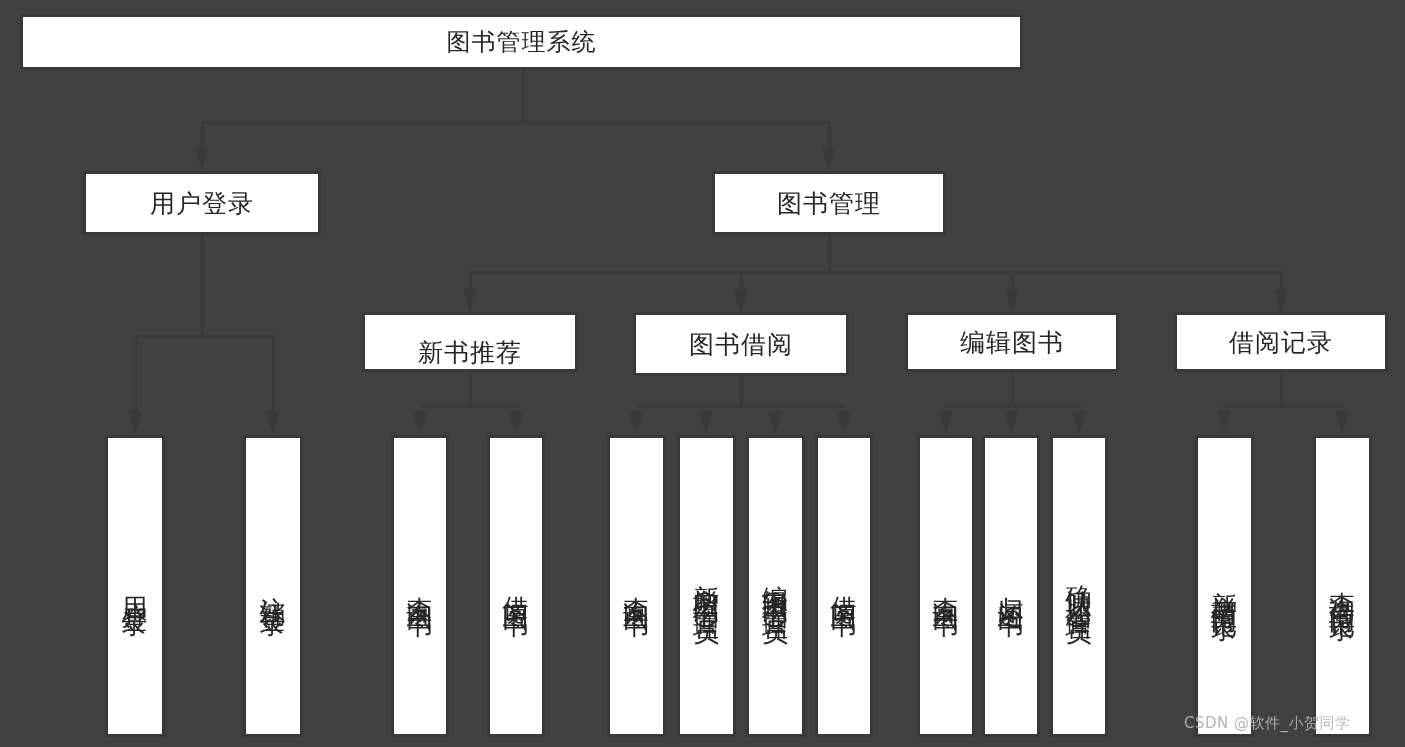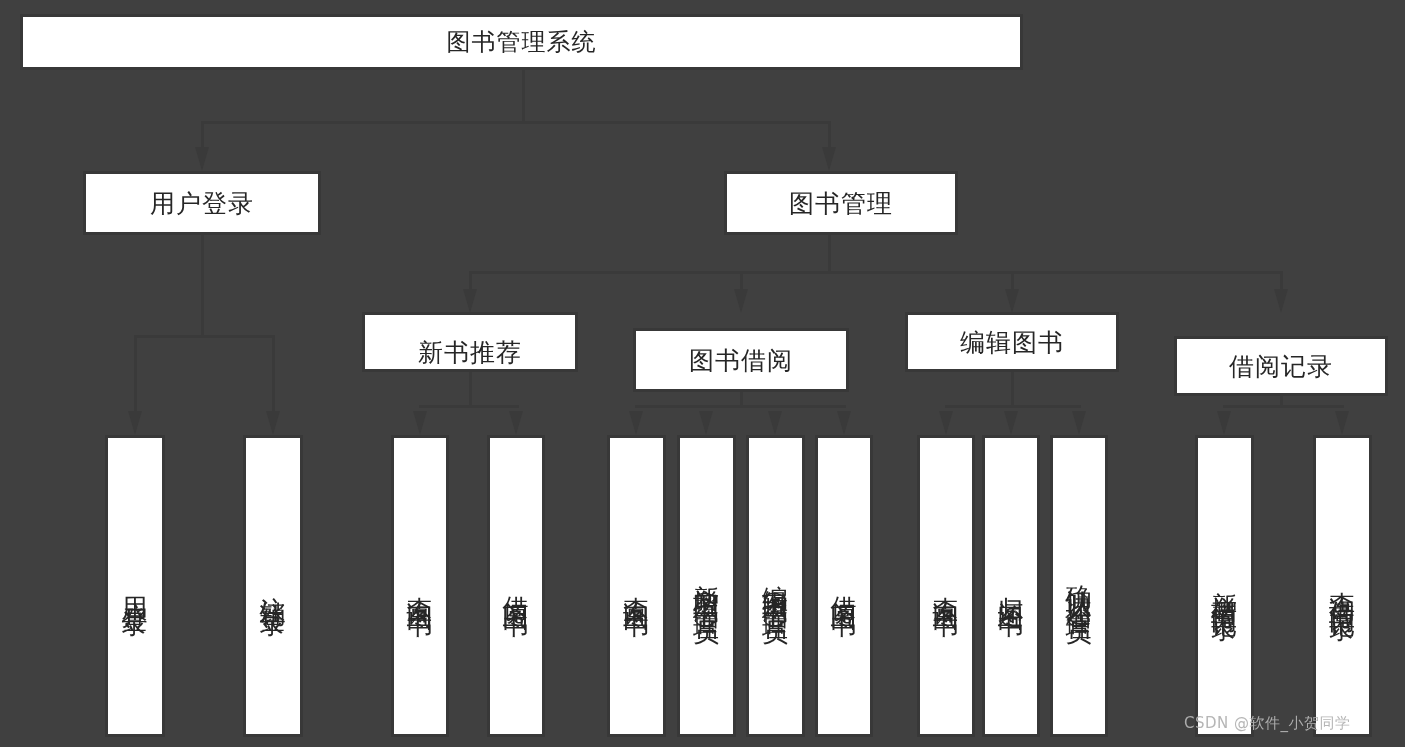--- a/index.html
+++ b/index.html
@@ -115,34 +115,34 @@
   <div class="arr" style="left:1217px;top:411px;"></div>
   <div class="arr" style="left:1335px;top:411px;"></div>
 
   <div class="box root-box" style="left:20px;top:14px;width:1003px;height:56px;">
     <span class="lbl">图书管理系统</span>
   </div>
 
   <div class="box h2-box" style="left:83px;top:171px;width:238px;height:64px;">
     <span class="lbl">用户登录</span>
   </div>
-  <div class="box h2-box" style="left:712px;top:171px;width:234px;height:64px;margin-left:12px;">
+  <div class="box h2-box" style="left:712px;top:171px;width:234px;height:64px;">
     <span class="lbl">图书管理</span>
   </div>
 
   <div class="box h3-box" style="left:362px;top:312px;width:216px;height:60px;align-items:flex-end;">
     <span class="lbl">新书推荐</span>
   </div>
-  <div class="box h3-box" style="left:633px;top:328px;width:216px;height:64px;">
+  <div class="box h3-box" style="left:633px;top:312px;width:216px;height:64px;">
     <span class="lbl">图书借阅</span>
   </div>
   <div class="box h3-box" style="left:905px;top:312px;width:214px;height:60px;">
     <span class="lbl">编辑图书</span>
   </div>
-  <div class="box h3-box" style="left:1174px;top:312px;width:214px;height:60px;margin-top:24px;">
+  <div class="box h3-box" style="left:1174px;top:312px;width:214px;height:60px;">
     <span class="lbl">借阅记录</span>
   </div>
 
   <div class="box vbox" style="left:105px;top:435px;width:60px;height:302px;">
     <span class="lbl">用户登录</span>
   </div>
   <div class="box vbox" style="left:243px;top:435px;width:60px;height:302px;">
     <span class="lbl">注销登录</span>
   </div>
 

